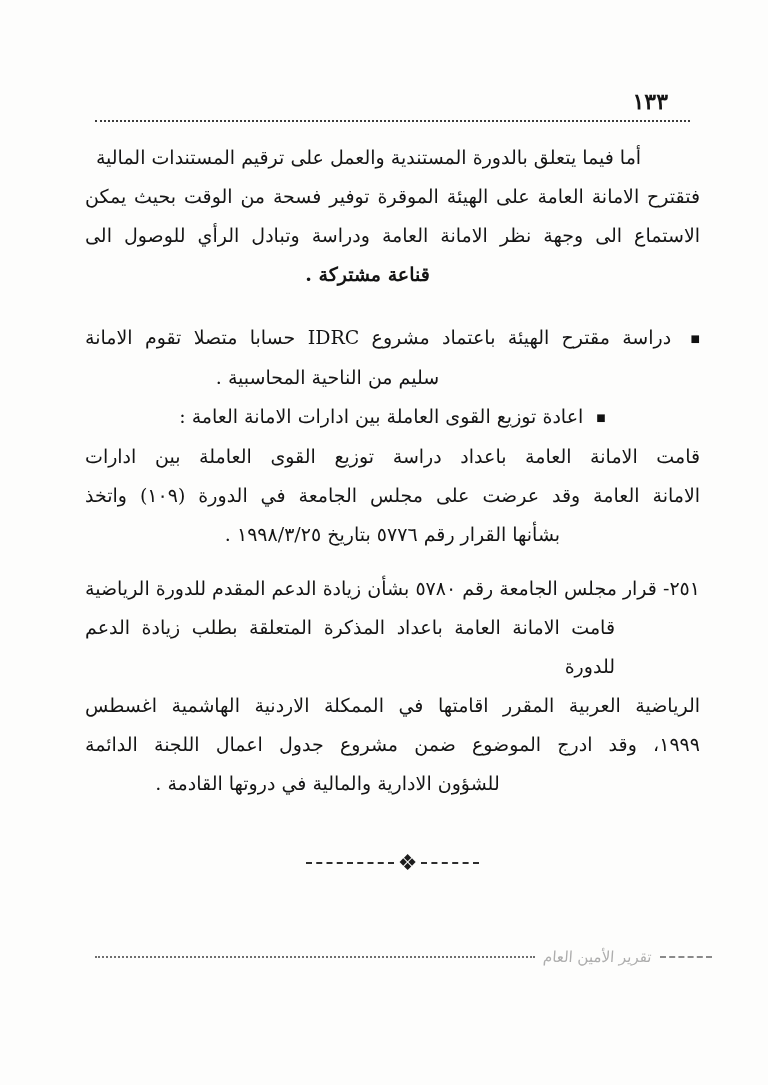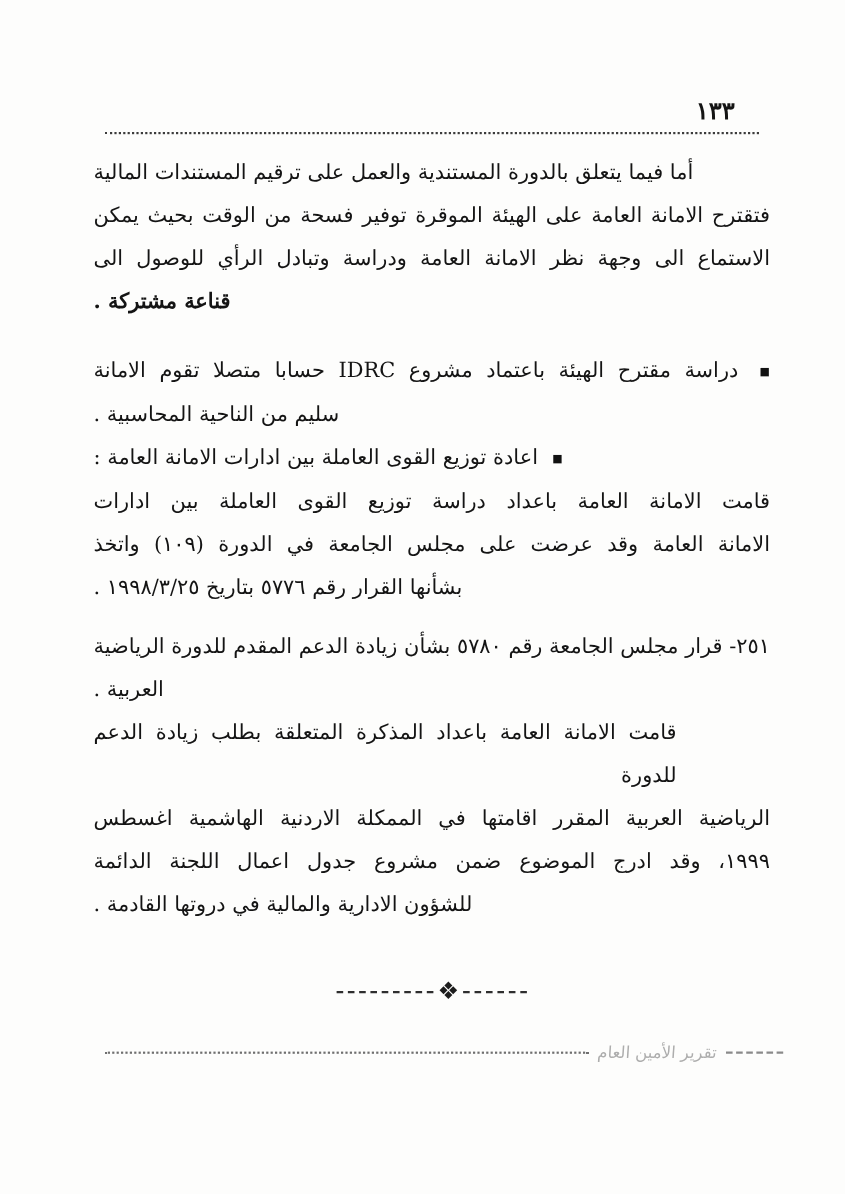--- a/index.html
+++ b/index.html
@@ -16,21 +16,21 @@
   .pagenum{font-size:22px;font-weight:600;letter-spacing:1px;}
   .top-rule{margin:6px 78px 0 95px;border-bottom:2px dotted #3c3c3c;height:0;}
 
   
   .content{margin:16px 68px 0 85px;direction:rtl;overflow:hidden;}
   .line{
     font-size:19px;font-weight:500;line-height:39px;direction:rtl;
     white-space:nowrap;overflow:hidden;
   }
   .jline{text-align:justify;text-align-last:justify;white-space:normal;}
-  .rline{text-align:left;}
+  .rline{text-align:center;}
   
   .ind-48{padding-right:48px;}
   .ind-85{padding-right:85px;}
   .ind-50{padding-right:50px;font-weight:bold;}
   .ind-55{padding-right:55px;}
   .ind-130{padding-right:130px;}
   .gap-sm{margin-top:24px;}
   .gap-md{margin-top:15px;}
 
   .bullet{
@@ -94,21 +94,20 @@
     </div>
 
     <div>
       <div class="line jline">قامت الامانة العامة باعداد دراسة توزيع القوى العاملة بين ادارات</div>
       <div class="line jline">الامانة العامة وقد عرضت على مجلس الجامعة في الدورة (١٠٩) واتخذ</div>
       <div class="line rline">بشأنها القرار رقم ٥٧٧٦ بتاريخ ١٩٩٨/٣/٢٥ .</div>
     </div>
 
     <div class="gap-md">
       <div class="line jline">٢٥١- قرار مجلس الجامعة رقم ٥٧٨٠ بشأن زيادة الدعم المقدم للدورة الرياضية</div>
-      <div class="line rline ind-55">العربية .</div>
     </div>
 
     <div>
       <div class="line jline ind-85">قامت الامانة العامة باعداد  المذكرة المتعلقة بطلب زيادة الدعم للدورة</div>
       <div class="line jline">الرياضية العربية المقرر اقامتها في الممكلة الاردنية الهاشمية اغسطس</div>
       <div class="line jline">١٩٩٩، وقد ادرج الموضوع ضمن مشروع جدول اعمال اللجنة الدائمة</div>
       <div class="line rline ind-130">للشؤون الادارية والمالية في دروتها القادمة .</div>
     </div>
 
     <div class="divider">

